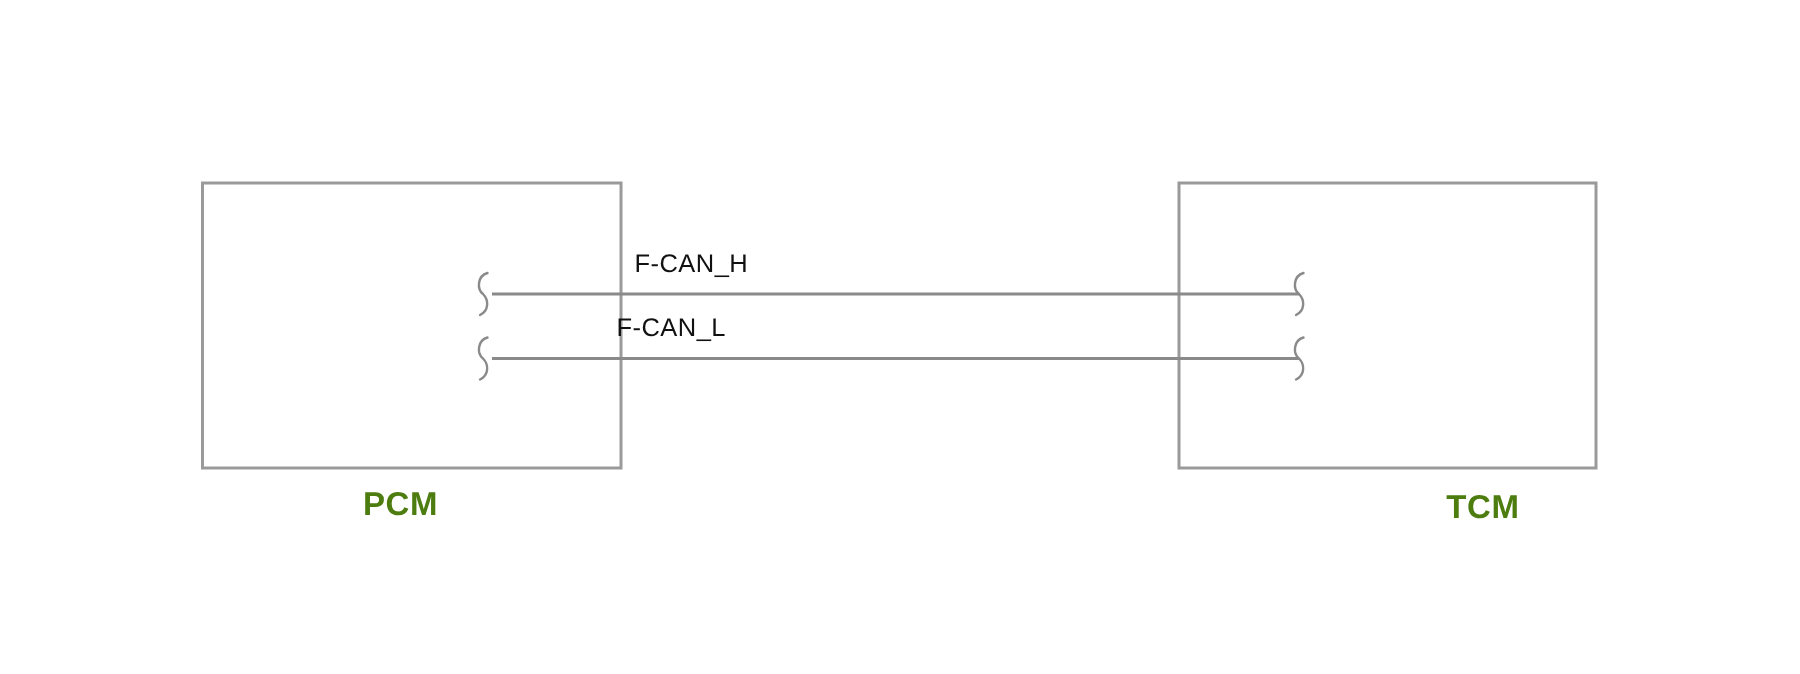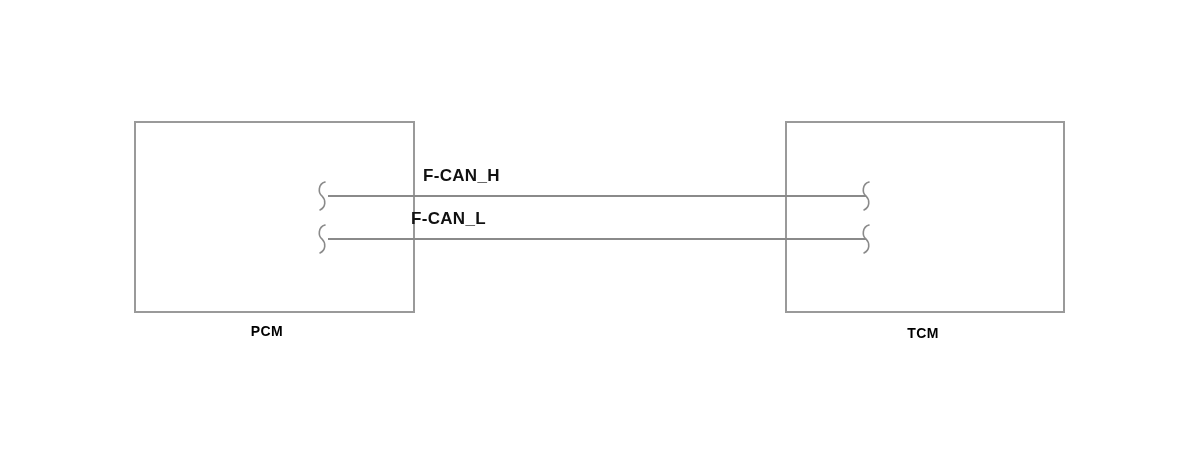--- a/index.html
+++ b/index.html
@@ -38,40 +38,41 @@
   }
   #tcm-box {
     left: 785px;
     top: 121px;
     width: 280px;
     height: 192px;
   }
   .module-caption {
     position: absolute;
     text-align: center;
-    font-size: 14px;
+    font-size: 22px;
     font-weight: bold;
-    color: #000000;
+    color: #4d7c0f;
     letter-spacing: 0.4px;
     white-space: nowrap;
   }
   #pcm-caption {
     left: 177px;
     top: 323px;
     width: 180px;
   }
   #tcm-caption {
     left: 833px;
     top: 325px;
     width: 180px;
+    text-align: right;
   }
   .wire-label {
     position: absolute;
     font-size: 17px;
-    font-weight: bold;
+    font-weight: normal;
     color: #111111;
     letter-spacing: 0.3px;
     white-space: nowrap;
   }
   #label-fcanh {
     left: 423px;
     top: 166px;
   }
   #label-fcanl {
     left: 423px;

